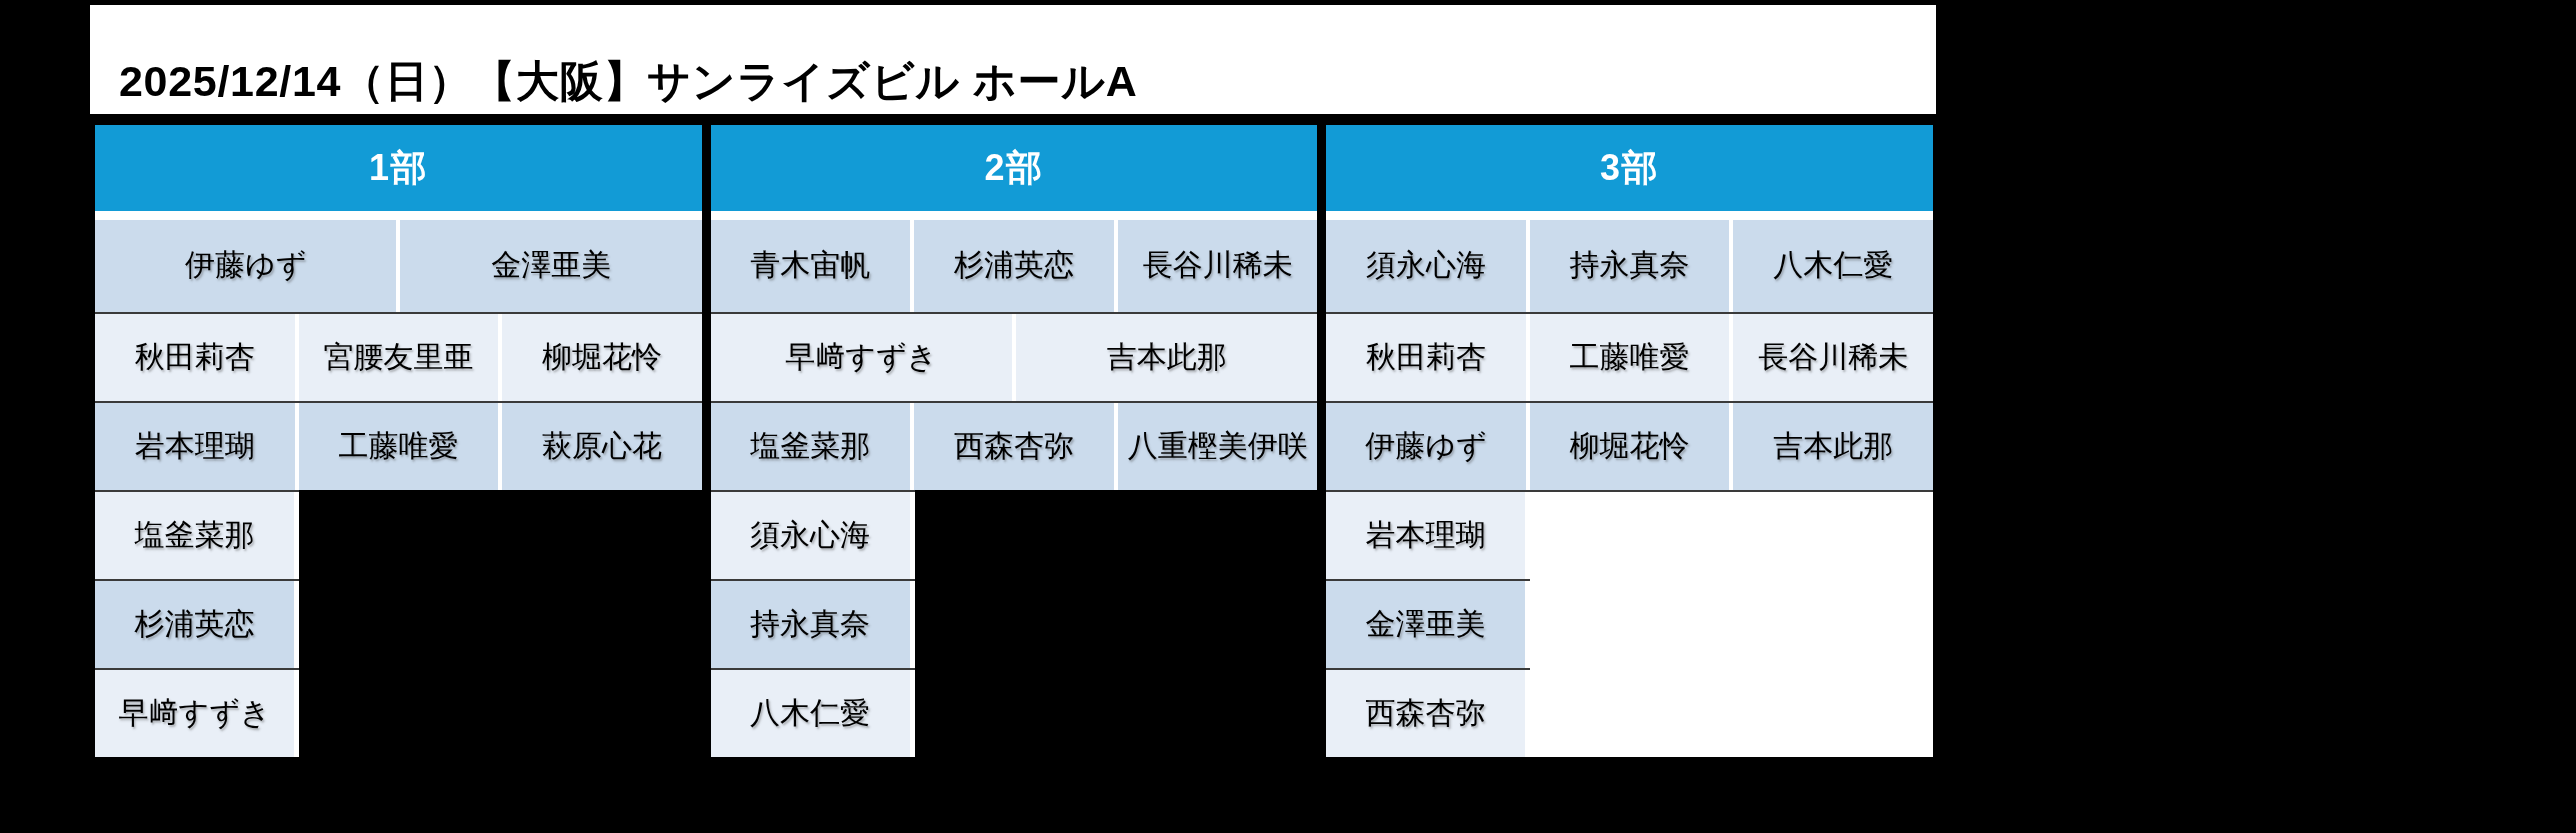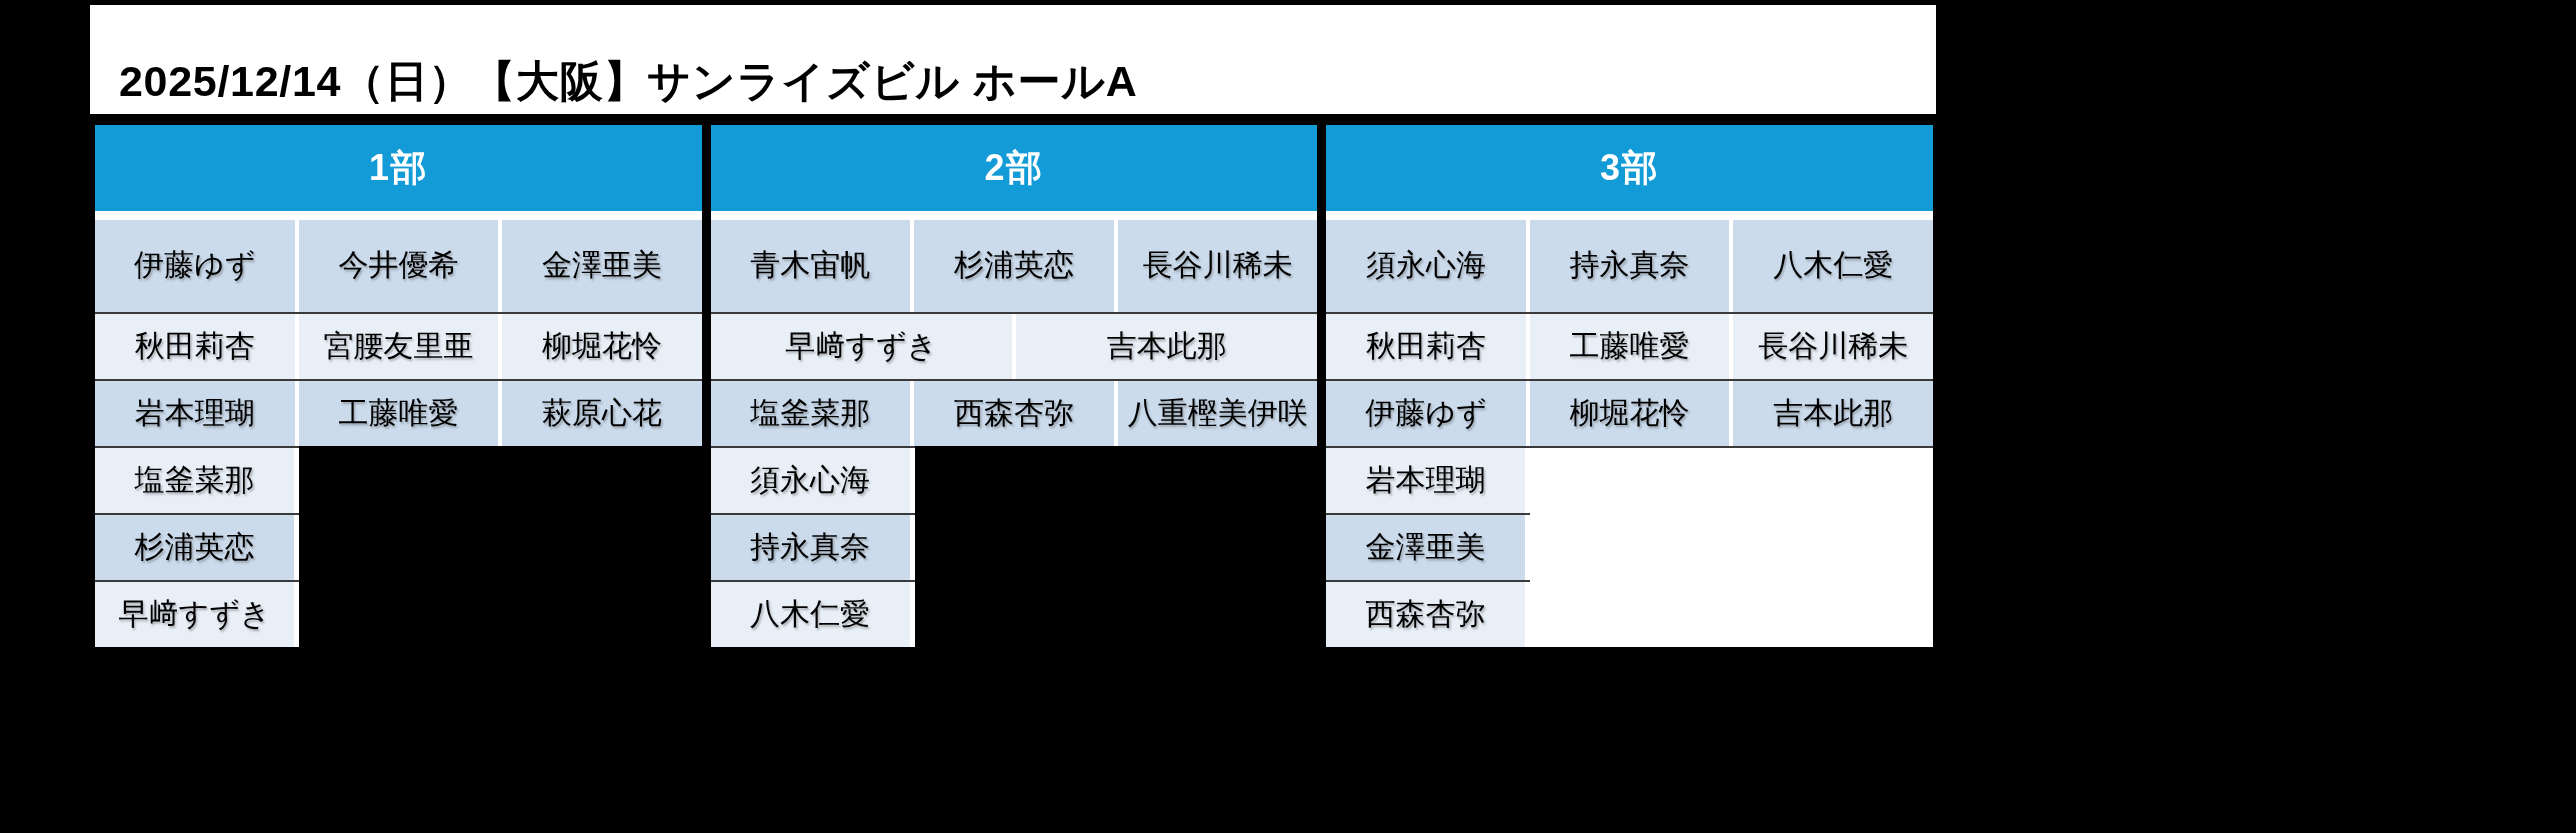--- a/index.html
+++ b/index.html
@@ -33,21 +33,21 @@
   }
   .section { flex:1; display:flex; flex-direction:column; }
   .section-header {
     height:86px;
     background:var(--header-blue,#129BD6);
     color:#fff; font-size:36px; font-weight:bold;
     display:flex; align-items:center; justify-content:center;
     letter-spacing:1.4px;
   }
   .rows { background:#ffffff; padding-top:8.6px; }
-  .row { display:flex; height:67px; }
+  .row { display:flex; height:89px; }
   .row.first { height:92px; }
   .row.bordered { border-top:2.9px solid var(--border,#3A3A3A); }
   .row.full { gap:4px; }
   .cell {
     flex:1;
     display:flex; align-items:center; justify-content:center;
     font-size:30px; font-weight:500; color:#000;
     white-space:nowrap;
     text-shadow:1.4px 2.2px 2.2px rgba(60,60,60,0.38);
   }
@@ -72,21 +72,20 @@
 <div id="stage">
   <div class="title-bar">
     <span class="title-text">2025/12/14（日）【大阪】サンライズビル ホールA</span>
   </div>
   <div class="schedule" id="schedule">
       <div class="section">
         <div class="section-header">1部</div>
         <div class="rows">
           <div class="row full first">
             <div class="cell dark">伊藤ゆず</div>
-            <div class="cell dark">今井優希</div>
             <div class="cell dark">金澤亜美</div>
           </div>
           <div class="row full bordered">
             <div class="cell light">秋田莉杏</div>
             <div class="cell light">宮腰友里亜</div>
             <div class="cell light">柳堀花怜</div>
           </div>
           <div class="row full bordered">
             <div class="cell dark">岩本理瑚</div>
             <div class="cell dark">工藤唯愛</div>

